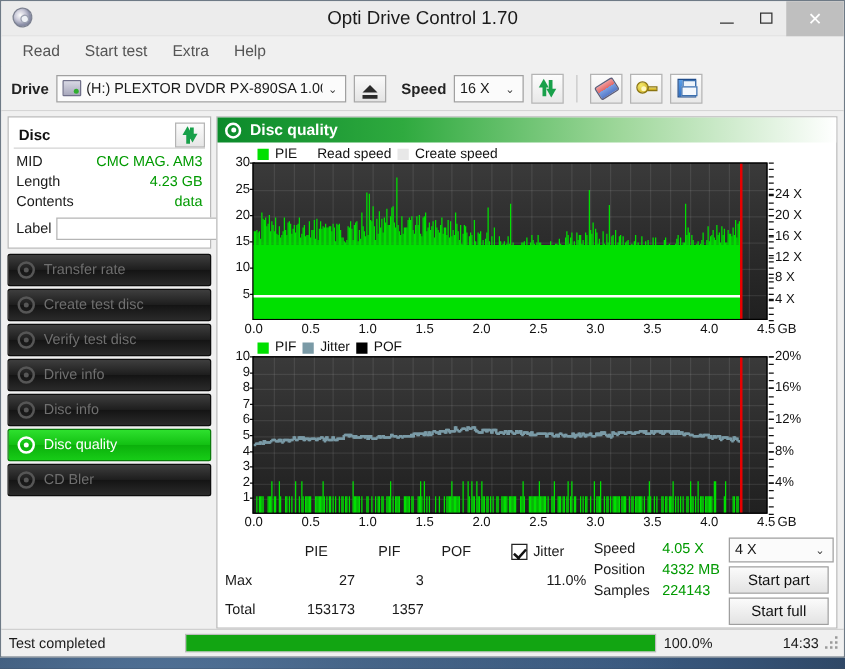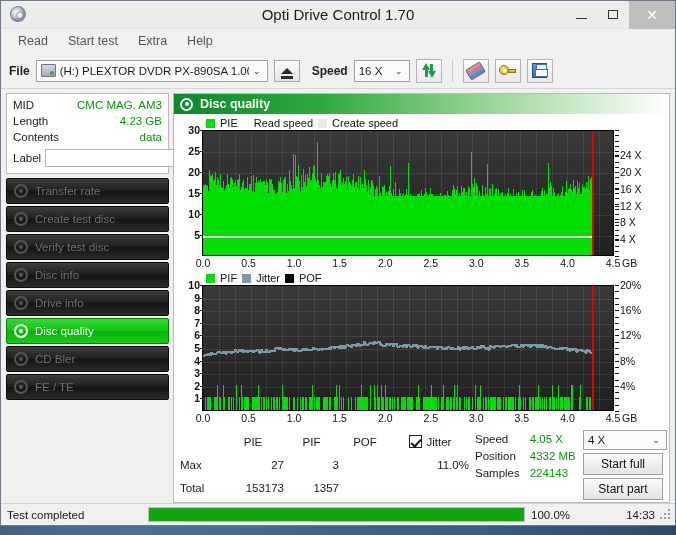--- a/index.html
+++ b/index.html
@@ -173,21 +173,21 @@
     height:20px; display:flex; align-items:center; gap:7px; padding-left:6px;
     background:linear-gradient(90deg,#0b8a2a 0%, #2faa3f 30%, #9ed79a 65%, #ffffff 100%);
   }
   .main-head .hico { width:13px;height:13px;border-radius:50%;border:2px solid #fff;position:relative; }
   .main-head .hico:after{content:"";position:absolute;left:2.5px;top:2.5px;width:4px;height:4px;border-radius:50%;background:#fff;}
   .main-head .ht { font-size:12.5px; font-weight:bold; color:#fff; }
   .charts { padding:2px 4px 0 4px; }
   .legend { display:flex; align-items:center; gap:5px; font-size:11px; color:#111; height:14px; padding-left:28px; }
   .sw { width:9px; height:9px; display:inline-block; }
   .chart-wrap { display:flex; }
-  .yaxis { width:24px; position:relative;font-weight:bold; }
+  .yaxis { width:24px; position:relative; }
   .yaxis .tk { position:absolute; right:2px; font-size:10.5px; color:#111; transform:translateY(-50%); white-space:nowrap; }
   .yaxis .tk:after { content:""; position:absolute; right:-4px; top:50%; width:4px; height:1px; background:#111; }
   .plot { position:relative; background:#000; border:1px solid #000; }
   .plot .bg {
     position:absolute; inset:0;
     background:linear-gradient(180deg,#3a3a3a 0%, #2d2d2d 45%, #202020 100%);
   }
   .gridv { position:absolute; top:0; bottom:0; width:1px; background:rgba(255,255,255,0.085); }
   .gridh { position:absolute; left:0; right:0; height:1px; background:rgba(255,255,255,0.085); }
   .bar { position:absolute; bottom:0; width:1px; background:#00e000; }
@@ -265,21 +265,21 @@
   </div>
 
   <div class="menubar">
     <div class="menu-item">Read</div>
     <div class="menu-item">Start test</div>
     <div class="menu-item">Extra</div>
     <div class="menu-item">Help</div>
   </div>
 
   <div class="toolbar">
-    <div class="tb-label">File</div>
+    <div class="tb-label">Drive</div>
     <div class="combo drive-combo">
       <div class="drive-ico"></div>
       <div class="drive-txt">(H:)  PLEXTOR DVDR   PX-890SA 1.00</div>
       <div class="caret">⌄</div>
     </div>
     <div class="eject-btn">
       <div class="eject-tri"></div>
     </div>
     <div class="tb-label" style="margin-left:6px">Speed</div>
     <div class="combo speed-combo">
@@ -307,20 +307,31 @@
     <div class="tbar-btn">
       <div class="save-ico"></div>
     </div>
   </div>
 
   <div class="body">
 
     <div class="sidebar">
 
       <div class="disc-panel">
+        <div class="disc-head">
+          <div class="t">Disc</div>
+          <div class="rbtn">
+            <div class="refresh-ico" style="width:14px;height:13px">
+              <div class="b1"></div>
+                <div class="b2"></div>
+                <div class="a1"></div>
+                <div class="a2"></div>
+            </div>
+          </div>
+        </div>
         <div class="disc-row">
           <span class="k">MID</span>
           <span class="v">CMC MAG. AM3</span>
         </div>
         <div class="disc-row">
           <span class="k">Length</span>
           <span class="v">4.23 GB</span>
         </div>
         <div class="disc-row">
           <span class="k">Contents</span>
@@ -343,37 +354,33 @@
         <div class="nav">
           <span class="nav-ico"></span>
           <span>Create test disc</span>
         </div>
         <div class="nav">
           <span class="nav-ico"></span>
           <span>Verify test disc</span>
         </div>
         <div class="nav">
           <span class="nav-ico"></span>
-          <span>Disc info</span>
+          <span>Drive info</span>
         </div>
         <div class="nav">
           <span class="nav-ico"></span>
-          <span>Drive info</span>
+          <span>Disc info</span>
         </div>
         <div class="nav active">
           <span class="nav-ico"></span>
           <span>Disc quality</span>
         </div>
         <div class="nav">
           <span class="nav-ico"></span>
           <span>CD Bler</span>
-        </div>
-        <div class="nav">
-          <span class="nav-ico"></span>
-          <span>FE / TE</span>
         </div>
       </div>
 
       <div class="nav-fill"></div>
 
       <div style="height:4px"></div>
     </div>
 
     <div class="main">
       <div class="main-head">
@@ -1650,22 +1657,22 @@
             </tr>
           </tbody>
             </table>
         </div>
 
         <div class="btncol">
           <div class="combo sp-combo">
             <span>4 X</span>
             <div class="caret">⌄</div>
           </div>
+          <div class="act-btn">Start part</div>
           <div class="act-btn">Start full</div>
-          <div class="act-btn">Start part</div>
         </div>
       </div>
     </div>
   </div>
 
   <div class="statusbar">
     <div class="sb-text">Test completed</div>
     <div class="sb-prog">
       <div class="fill" id="progfill" style="width: 100%;"></div>
     </div>

